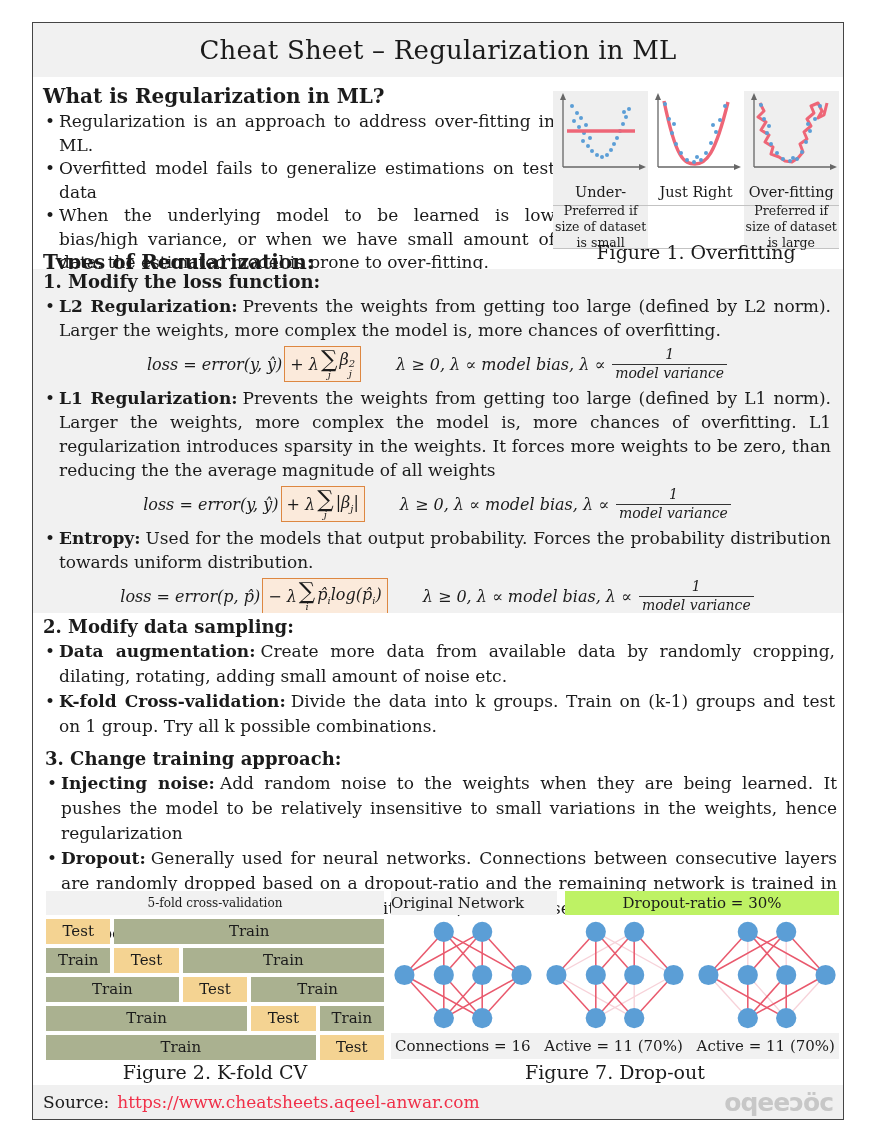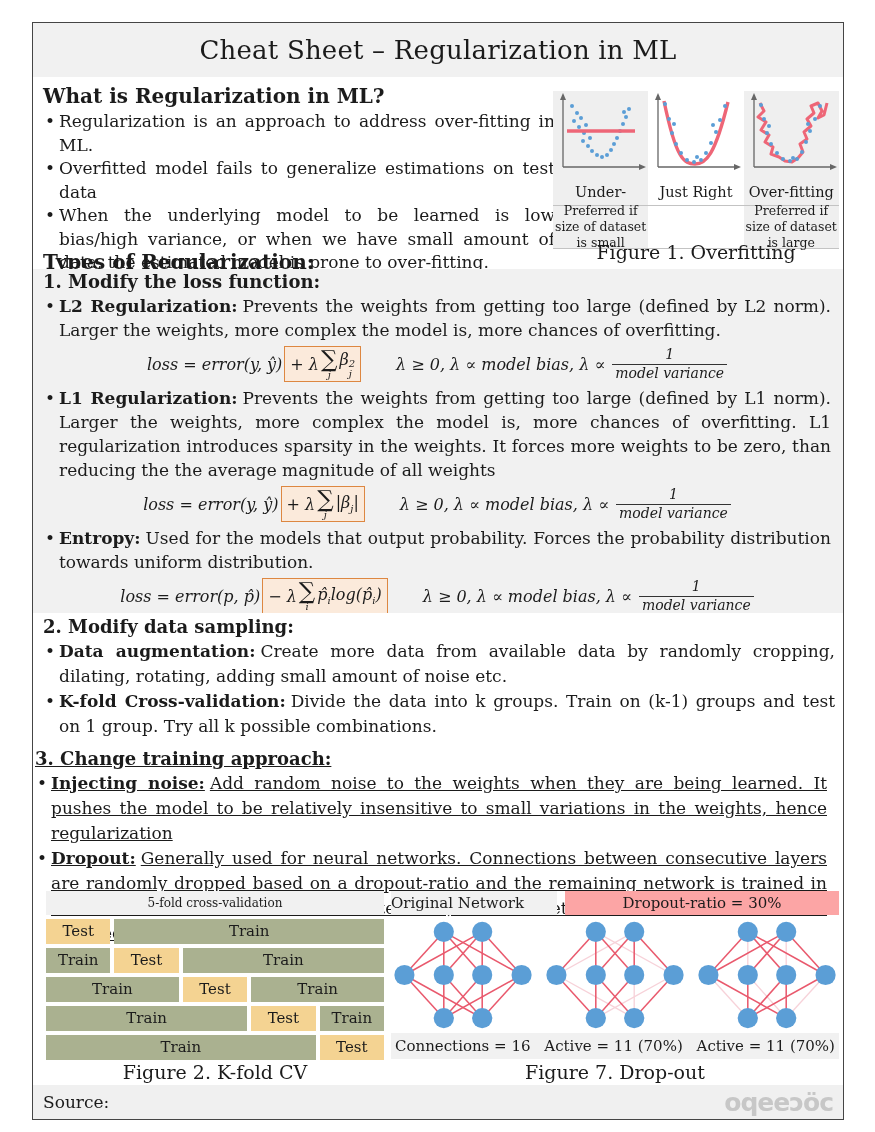--- a/index.html
+++ b/index.html
@@ -42,37 +42,37 @@
   .sum-sub{font-size:10px;font-style:italic;margin-top:-1px;}
   .supsub{display:inline-flex;flex-direction:column;line-height:1;font-size:10px;vertical-align:-2px;}
   .f-term sub,.f-term .supsub{font-size:10px;}
   .f-conds{margin-left:35px;}
   .frac{display:inline-flex;flex-direction:column;align-items:center;line-height:1.25;margin-left:7px;}
   .fr-t{font-size:14px;}
   .fr-b{font-size:14px;border-top:1px solid #333;padding:0 3px;}
 
   
   .sect2{position:absolute;left:10px;top:592px;width:792px;}
-  .sect3{position:absolute;left:2px;top:724px;width:792px;text-decoration:underline;}
+  .sect3{position:absolute;left:12px;top:724px;width:792px;}
   .sect2 .sec-head,.sect3 .sec-head{font-size:18px;}
   .sect2 .body-bullets,.sect3 .body-bullets{line-height:25px;}
 
   
   .fig2{position:absolute;left:13px;top:868px;width:338px;}
   .fig2-header{background:#f1f1f1;height:24px;line-height:24px;text-align:center;font-size:12px;}
   .krow{display:grid;grid-template-columns:repeat(5,1fr);gap:4px;margin-top:4px;}
   .kcell{height:25px;line-height:25px;text-align:center;font-size:15px;}
   .c-test{background:#f4d392;}
   .c-train{background:#aab190;}
   .sp1{grid-column:span 1;} .sp2{grid-column:span 2;} .sp3{grid-column:span 3;} .sp4{grid-column:span 4;}
   .fig2-caption{position:absolute;left:13px;top:1038px;width:338px;text-align:center;font-size:19px;}
 
   
   .fig3-band-a{position:absolute;left:358px;top:868px;width:166px;height:24px;background:#f1f1f1;font-size:15px;line-height:24px;box-sizing:border-box;}
-  .fig3-band-b{position:absolute;left:532px;top:868px;width:274px;height:24px;background:#fca5a5;font-size:15px;line-height:24px;text-align:center;}
+  .fig3-band-b{position:absolute;left:532px;top:868px;width:274px;height:24px;background:#bef264;font-size:15px;line-height:24px;text-align:center;}
   .nets{position:absolute;left:358px;top:896px;width:448px;display:flex;justify-content:space-between;}
   .net{width:144px;height:112px;}
   .fig3-subband{position:absolute;left:358px;top:1010px;width:448px;height:26px;background:#f1f1f1;display:flex;align-items:center;justify-content:space-between;font-size:15px;padding:0 4px;box-sizing:border-box;}
   .fig3-caption{position:absolute;left:358px;top:1038px;width:448px;text-align:center;font-size:19px;}
 
   
   .footer{position:absolute;left:0;top:1062px;width:100%;height:34.5px;background:#f0f0f0;display:flex;align-items:center;padding:0 10px;box-sizing:border-box;font-size:17px;}
   .src-url{color:#f03049;margin-left:8px;text-decoration:none;}
   .logo{margin-left:auto;font-family:"DejaVu Sans","Liberation Sans",sans-serif;font-weight:700;font-size:25px;color:#c7c7c7;letter-spacing:-1px;}
 </style>
@@ -408,16 +408,17 @@
   </div>
   <div class="fig3-subband">
     <span>Connections = 16</span>
     <span>Active = 11 (70%)</span>
     <span>Active = 11 (70%)</span>
   </div>
   <div class="fig3-caption">Figure 7. Drop-out</div>
 
   <div class="footer">
     <span>Source:</span>
+    <a class="src-url" href="#">https://www.cheatsheets.aqeel-anwar.com</a>
     <span class="logo">oqeeɔöc</span>
   </div>
 
 </div>
 
 </body></html>

